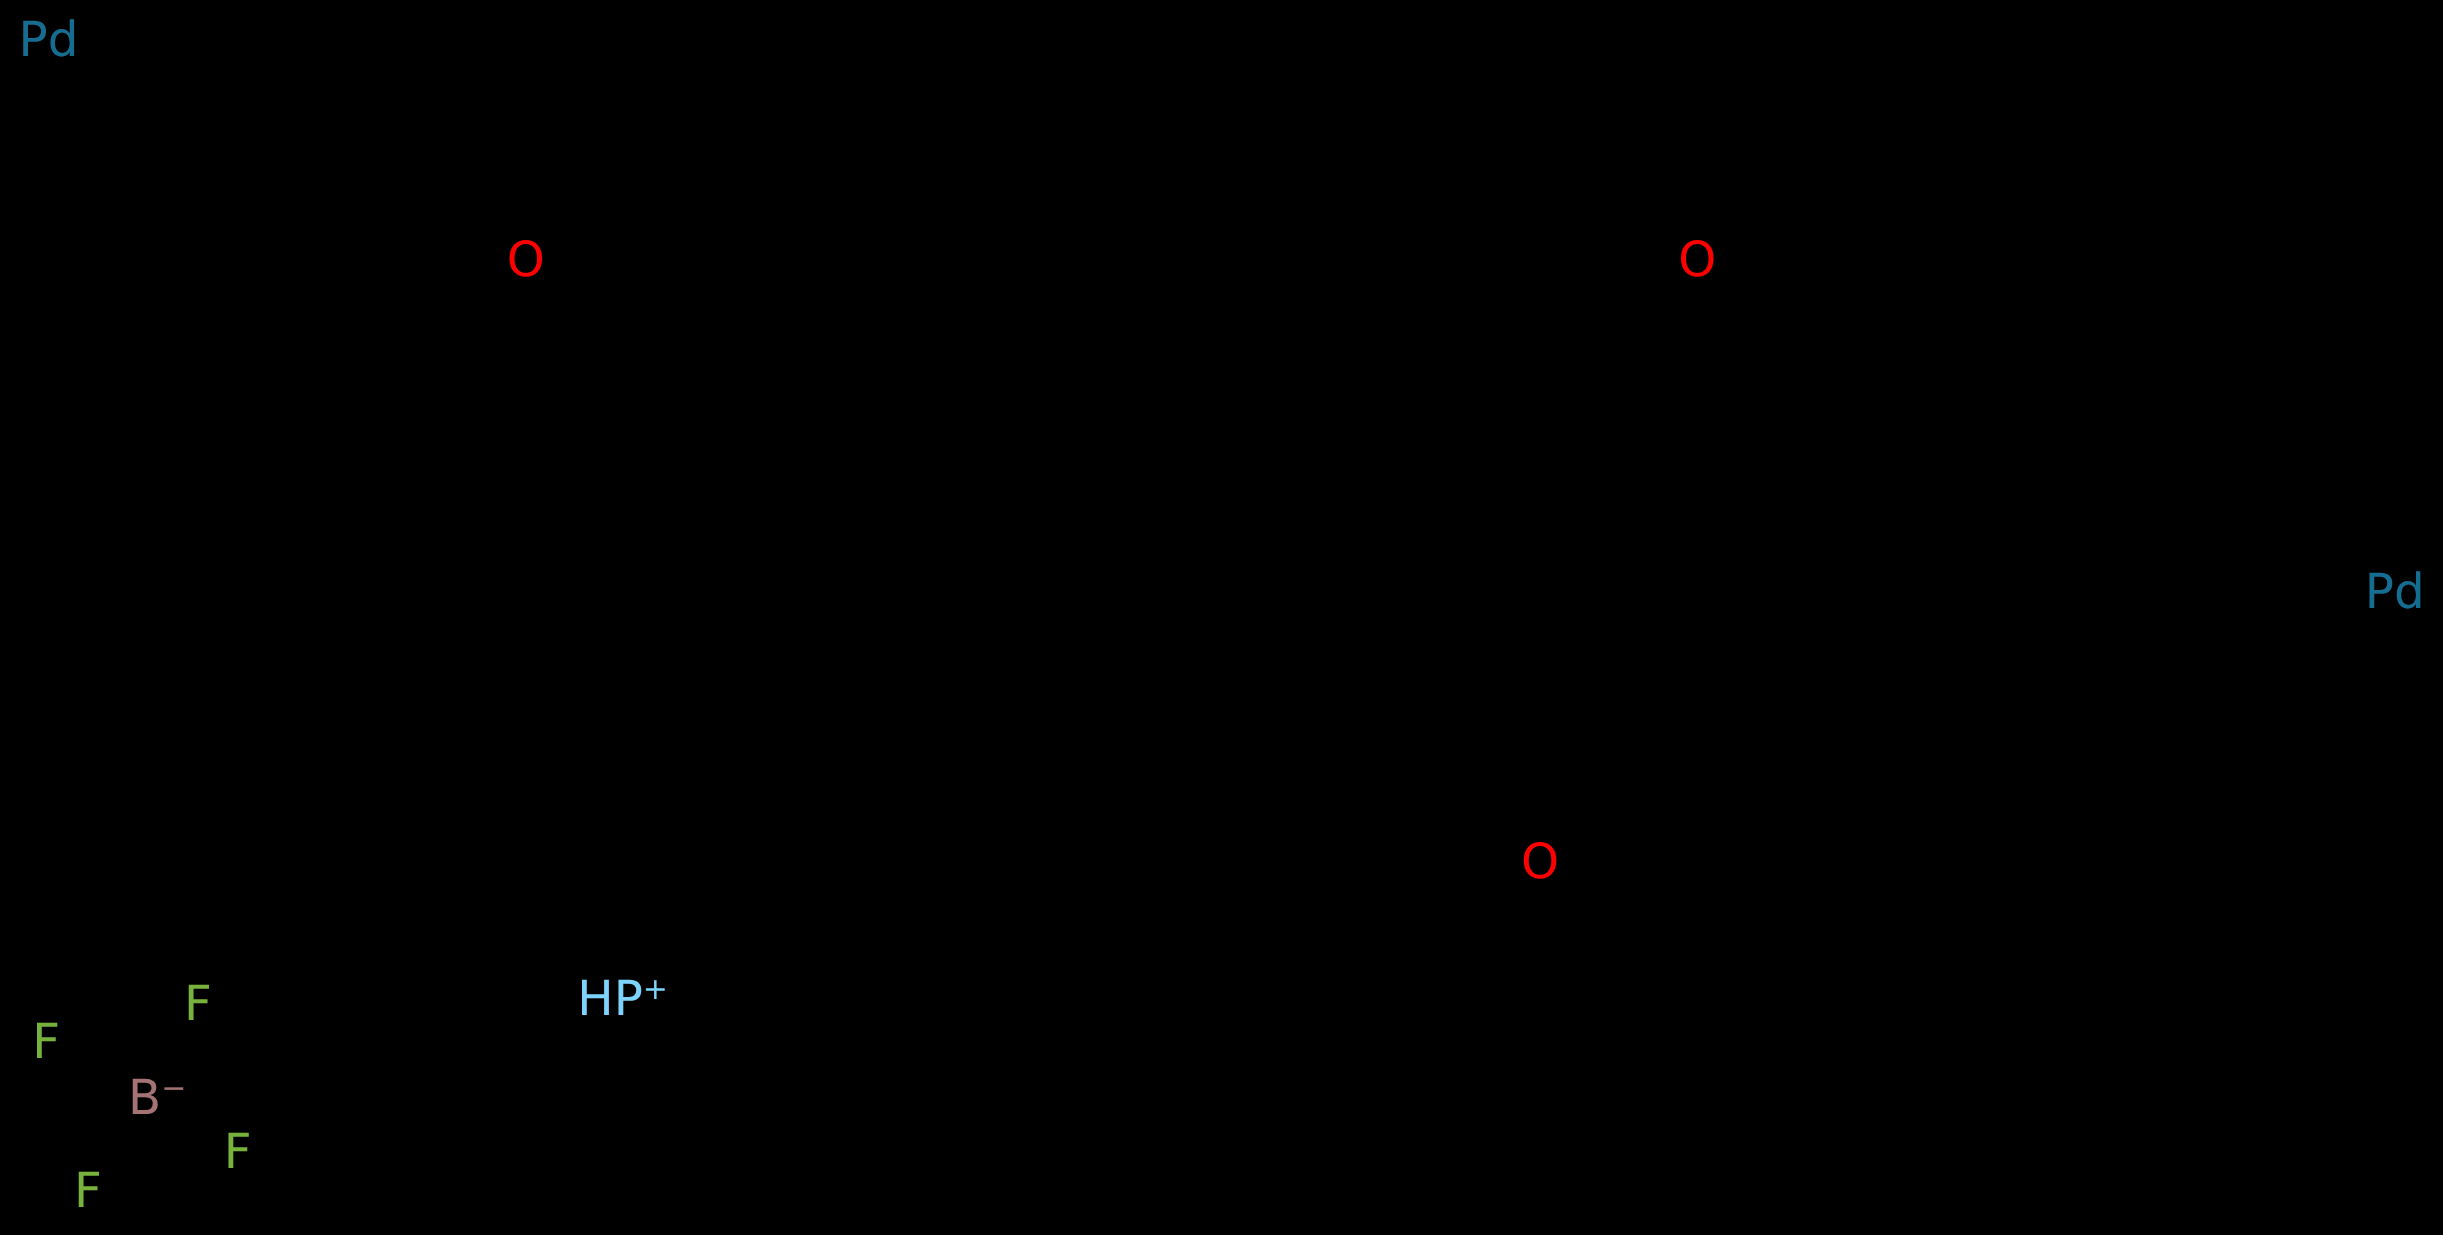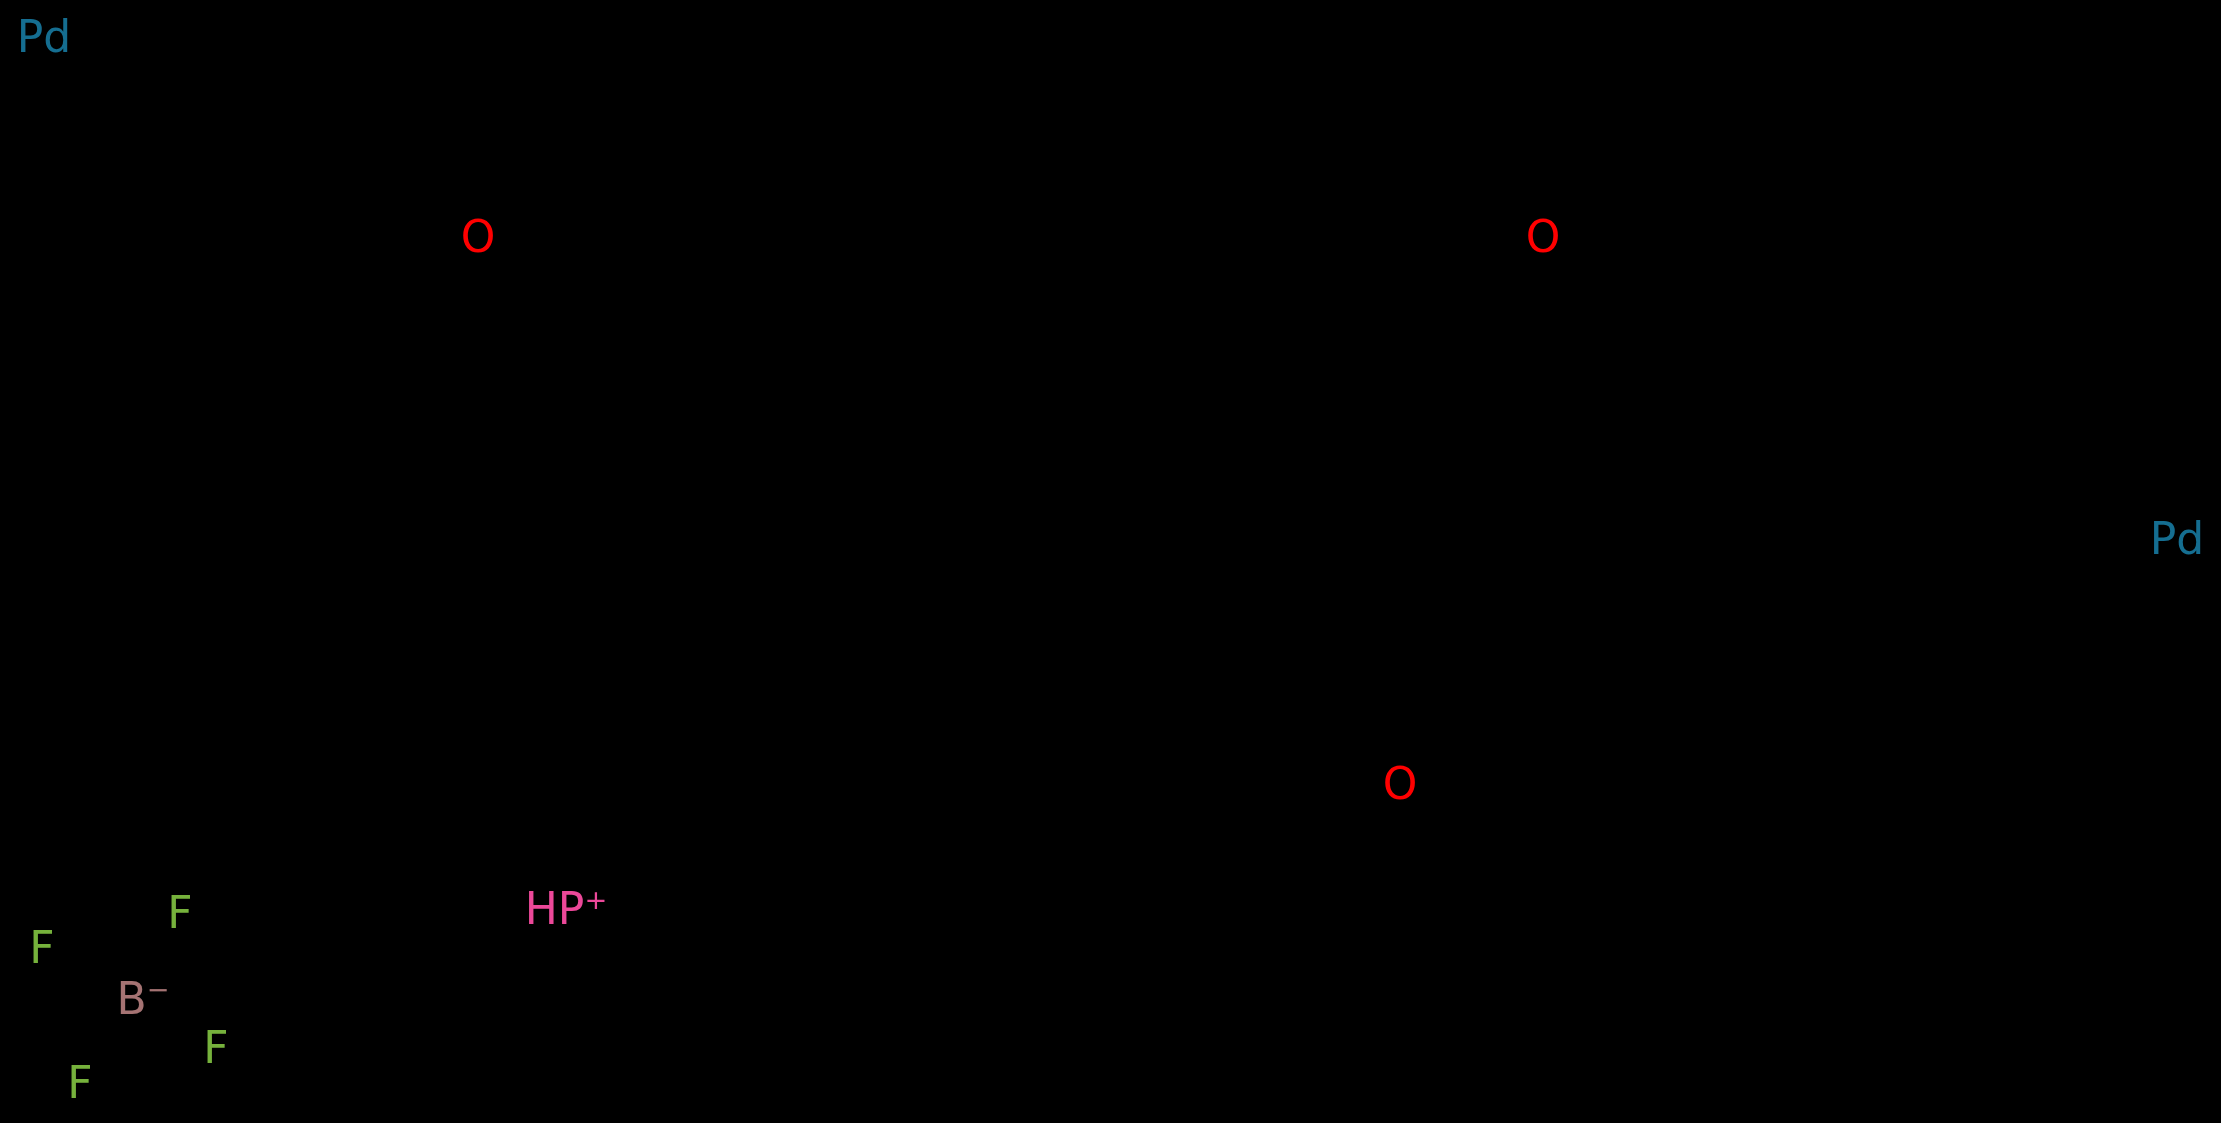--- a/index.html
+++ b/index.html
@@ -54,21 +54,21 @@
 
   <div class="atom o-top-right" style="color: rgb(255, 0, 0);">
     <span>O</span></div>
 
   <div class="atom o-middle" style="color: rgb(255, 0, 0);">
     <span>O</span></div>
 
   <div class="atom pd-right" style="color: rgb(21, 110, 145);">
     <span>Pd</span></div>
 
-  <div class="atom hp-plus" style="color: #ec4899;">
+  <div class="atom hp-plus" style="color: #7dd3fc;">
     <span>HP</span><sup>+</sup></div>
 
   <div class="atom b-minus" style="color: rgb(165, 115, 115);">
     <span>B</span><sup>−</sup></div>
 
   <div class="atom f-top" style="color: rgb(118, 178, 60);">
     <span>F</span></div>
 
   <div class="atom f-left" style="color: rgb(118, 178, 60);">
     <span>F</span></div>

